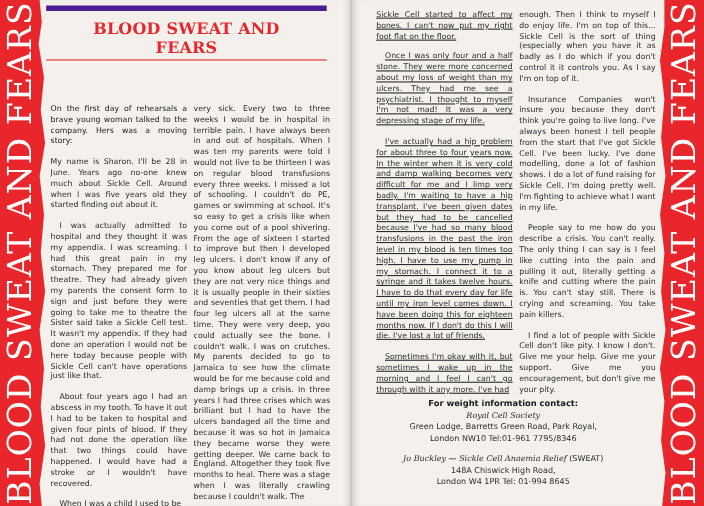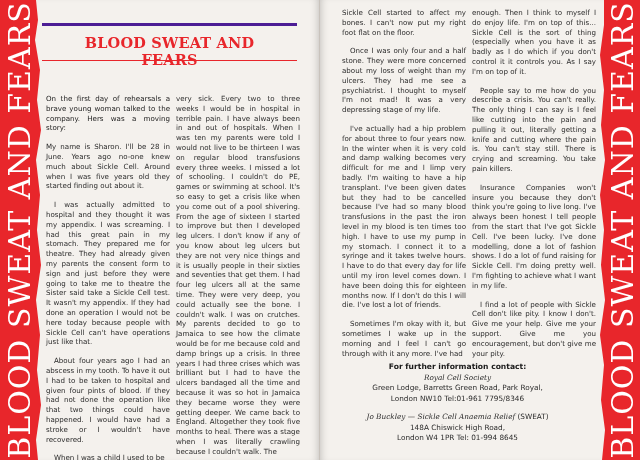--- a/index.html
+++ b/index.html
@@ -20,31 +20,31 @@
     transform: translate(-50%, -50%) rotate(-90deg);
     white-space: nowrap;
     font-family: "DejaVu Serif", serif;
     font-size: 30px; letter-spacing: 1px; font-weight: normal;
     color: #ffffff;
   }
   .banner.left .banner-text { margin-left: -2px; }
   .banner.right .banner-text { margin-left: 3px; }
 
   
-  .headline-box { position: absolute; left: 42px; top: 23px; width: 255px; height: 38px; border-top: 3px solid #4c1d95; border-bottom: 1px solid #e8262b; }
+  .headline-box { position: absolute; left: 42px; top: 5px; width: 255px; height: 50px; border-top: 5px solid #4c1d95; border-bottom: 1px solid #e8262b; }
   .headline { position: absolute; left: 0; right: 0; top: 8px; text-align: center; font-family: "DejaVu Serif", serif; font-weight: bold; color: #e8262b; font-size: 14.5px; line-height: 17px; letter-spacing: 0.2px; }
 
   .col { position: absolute; font-family: "DejaVu Sans", sans-serif; font-size: 7.1px; line-height: 9.8px; text-align: justify; color: #2b2b2b; }
   .col p { margin-bottom: 9px; text-indent: 8px; }
   .col p.noindent { text-indent: 0; }
   .col p.lead { font-weight: normal; text-indent: 0; color: #1a1a1a; }
 
   .col1 { left: 46px; top: 94px; width: 124px; }
   .col2 { left: 176px; top: 94px; width: 124px; }
-  .col3 { left: 342px; top: 8px; width: 124px; }
+  .col3 { left: 342px; top: 8px; width: 124px; text-decoration: underline; }
   .col4 { left: 472px; top: 8px; width: 124px; }
 
   .contact { position: absolute; left: 330px; top: 362px; width: 255px; text-align: center; font-family: "DejaVu Sans", sans-serif; font-size: 7.3px; line-height: 10.5px; color: #2b2b2b; }
   .contact .title { font-weight: bold; font-size: 7.6px; color: #1a1a1a; }
   .contact .italic { font-family: "DejaVu Serif", serif; font-style: italic; }
   .contact .gap { height: 8px; }
 </style>
 </head>
 <body>
 
@@ -83,27 +83,27 @@
 
 <div class="col col3">
   <p class="noindent">Sickle Cell started to affect my bones. I can't now put my right foot flat on the floor.</p>
   <p>Once I was only four and a half stone. They were more concerned about my loss of weight than my ulcers. They had me see a psychiatrist. I thought to myself I'm not mad! It was a very depressing stage of my life.</p>
   <p>I've actually had a hip problem for about three to four years now. In the winter when it is very cold and damp walking becomes very difficult for me and I limp very badly. I'm waiting to have a hip transplant. I've been given dates but they had to be cancelled because I've had so many blood transfusions in the past the iron level in my blood is ten times too high. I have to use my pump in my stomach. I connect it to a syringe and it takes twelve hours. I have to do that every day for life until my iron level comes down. I have been doing this for eighteen months now. If I don't do this I will die. I've lost a lot of friends.</p>
   <p>Sometimes I'm okay with it, but sometimes I wake up in the morning and I feel I can't go through with it any more. I've had</p>
 </div>
 
 <div class="col col4">
   <p class="noindent">enough. Then I think to myself I do enjoy life. I'm on top of this... Sickle Cell is the sort of thing (especially when you have it as badly as I do which if you don't control it it controls you. As I say I'm on top of it.</p>
+  <p>Insurance Companies won't insure you because they don't think you're going to live long. I've always been honest I tell people from the start that I've got Sickle Cell. I've been lucky. I've done modelling, done a lot of fashion shows. I do a lot of fund raising for Sickle Cell. I'm doing pretty well. I'm fighting to achieve what I want in my life.</p>
   <p>People say to me how do you describe a crisis. You can't really. The only thing I can say is I feel like cutting into the pain and pulling it out, literally getting a knife and cutting where the pain is. You can't stay still. There is crying and screaming. You take pain killers.</p>
-  <p>Insurance Companies won't insure you because they don't think you're going to live long. I've always been honest I tell people from the start that I've got Sickle Cell. I've been lucky. I've done modelling, done a lot of fashion shows. I do a lot of fund raising for Sickle Cell. I'm doing pretty well. I'm fighting to achieve what I want in my life.</p>
   <p>I find a lot of people with Sickle Cell don't like pity. I know I don't. Give me your help. Give me your support. Give me you encouragement, but don't give me your pity.</p>
 </div>
 
 <div class="contact">
-  <div class="title">For further information contact:</div>
+  <div class="title">For weight information contact:</div>
   <div class="italic">Royal Cell Society</div>
   <div>Green Lodge, Barretts Green Road, Park Royal,</div>
   <div>London NW10  Tel:01-961 7795/8346</div>
   <div class="gap"></div>
   <div><span class="italic">Jo Buckley — Sickle Cell Anaemia Relief</span><span> (SWEAT)</span></div>
   <div>148A Chiswick High Road,</div>
   <div>London W4 1PR  Tel: 01-994 8645</div>
 </div>
 
 </body></html>

